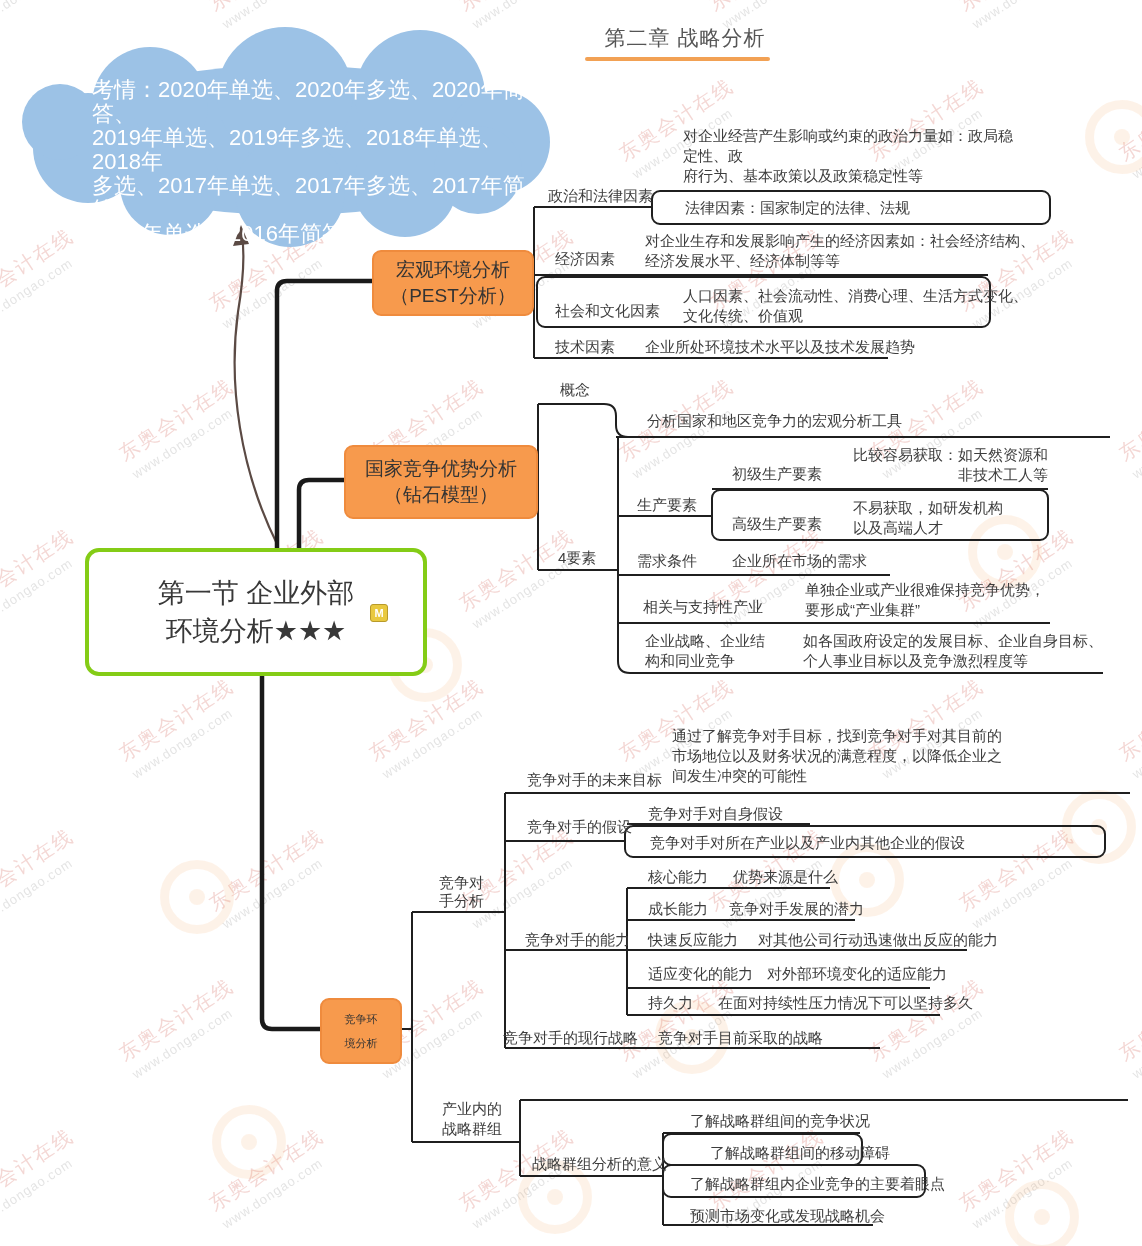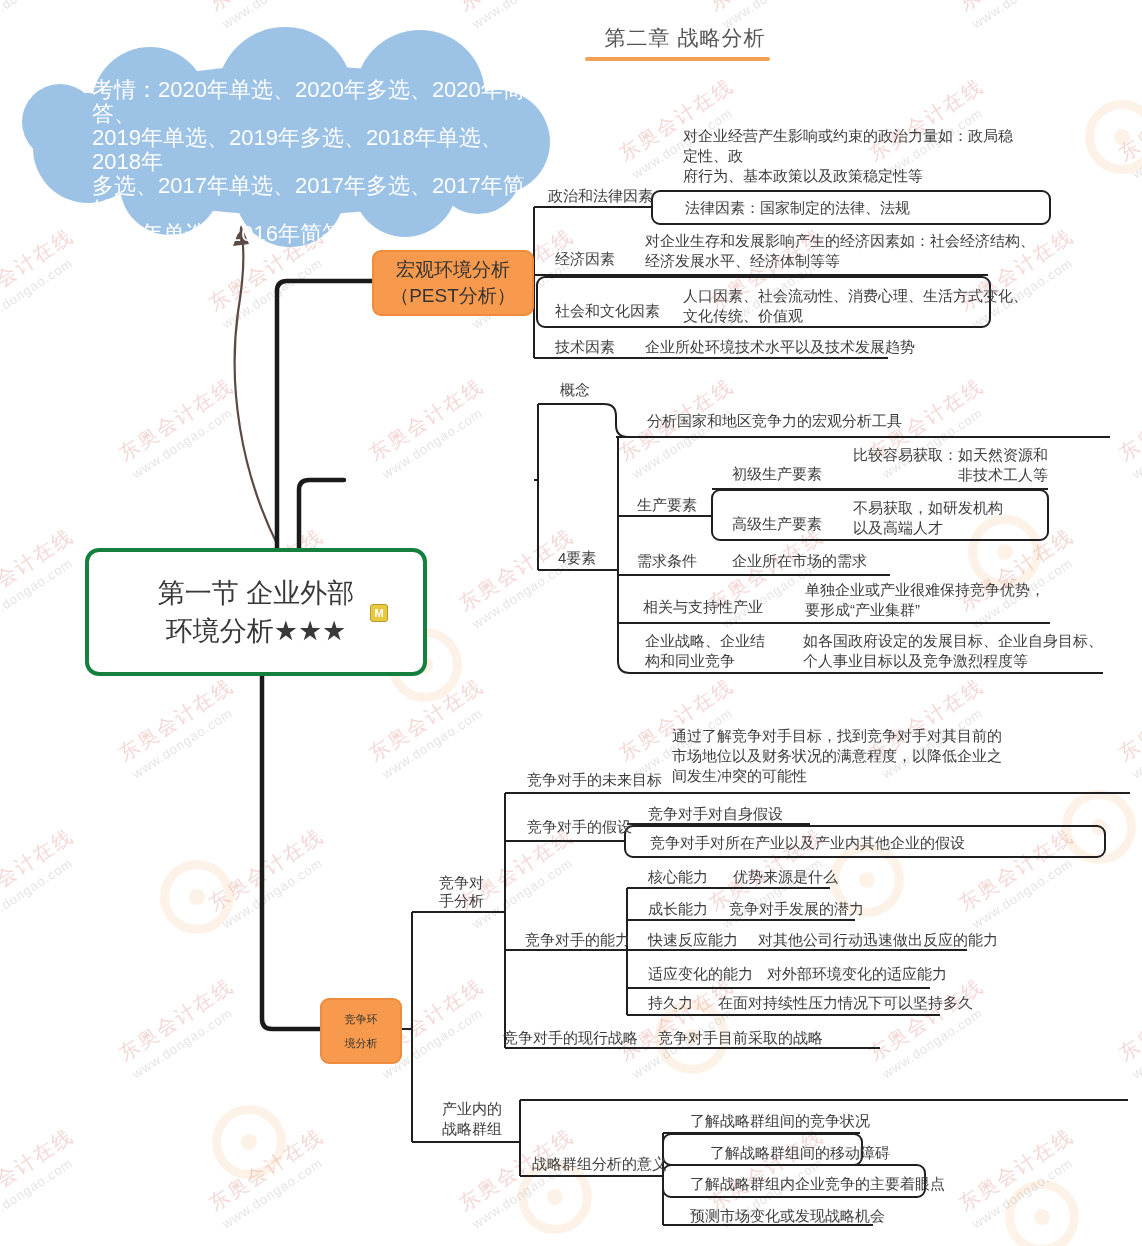--- a/index.html
+++ b/index.html
@@ -11,21 +11,21 @@
   .wm-site{font-size:13px;color:#c9c9c9;letter-spacing:1px;margin-top:2px;white-space:nowrap;}
   .ring{position:absolute;width:56px;height:56px;border:9px solid #f59b4c;border-radius:50%;opacity:.12;}
   .ring::after{content:"";position:absolute;left:50%;top:50%;width:16px;height:16px;margin:-8px 0 0 -8px;
                background:#f59b4c;border-radius:50%;}
   #lines{position:absolute;left:0;top:0;z-index:1;}
   .t{position:absolute;z-index:2;font-size:15px;line-height:20px;white-space:pre-line;color:#3d3d3d;}
   .obox{position:absolute;z-index:2;background:#F79A4D;border:2px solid #ef8b3d;border-radius:9px;
         color:#333;font-size:19px;line-height:26px;text-align:center;white-space:pre-line;
         display:flex;align-items:center;justify-content:center;}
   #root-node{position:absolute;z-index:2;left:85px;top:548px;width:334px;height:120px;background:#fff;
-             border:4px solid #15803d;border-radius:14px;display:flex;align-items:center;justify-content:center;}
+             border:4px solid #84cc16;border-radius:14px;display:flex;align-items:center;justify-content:center;}
   #root-title{font-size:27px;line-height:38px;color:#383838;text-align:center;white-space:pre-line;}
   #root-marker{position:absolute;left:281px;top:52px;width:16px;height:16px;background:#e9c93f;
                border:1px solid #b89a2a;border-radius:3px;color:#fff;font-size:11px;font-weight:bold;
                line-height:16px;text-align:center;}
   #chapter-title{position:absolute;z-index:2;left:555px;top:24px;width:260px;text-align:center;
                  font-size:21px;color:#555;letter-spacing:1px;}
   #title-underline{position:absolute;z-index:2;left:585px;top:57px;width:185px;height:4px;
                    background:#F2A154;border-radius:2px;}
   #exam-note{position:absolute;z-index:2;left:92px;top:78px;width:445px;font-size:22px;line-height:24px;
              color:#fff;white-space:pre-line;}
@@ -315,20 +315,22 @@
 2016年单选、2016年简答、</div>
 
   <div id="root-node">
     <div id="root-title">第一节 企业外部
 环境分析★★★</div>
     <div id="root-marker">M</div>
   </div>
 
   <div class="obox" style="left:372px;top:250px;width:158px;height:62px;">宏观环境分析
 （PEST分析）</div>
+  <div class="obox" style="left:344px;top:445px;width:190px;height:70px;">国家竞争优势分析
+（钻石模型）</div>
   <div class="obox" style="left:320px;top:998px;width:78px;height:62px;font-size:11px;line-height:24px;">竞争环
 境分析</div>
 
   <div class="t" style="left:548px;top:186px;">政治和法律因素</div>
   <div class="t" style="left:683px;top:126px;">对企业经营产生影响或约束的政治力量如：政局稳
 定性、政
 府行为、基本政策以及政策稳定性等</div>
   <div class="t" style="left:685px;top:198px;">法律因素：国家制定的法律、法规</div>
   <div class="t" style="left:555px;top:249px;">经济因素</div>
   <div class="t" style="left:645px;top:231px;">对企业生存和发展影响产生的经济因素如：社会经济结构、

